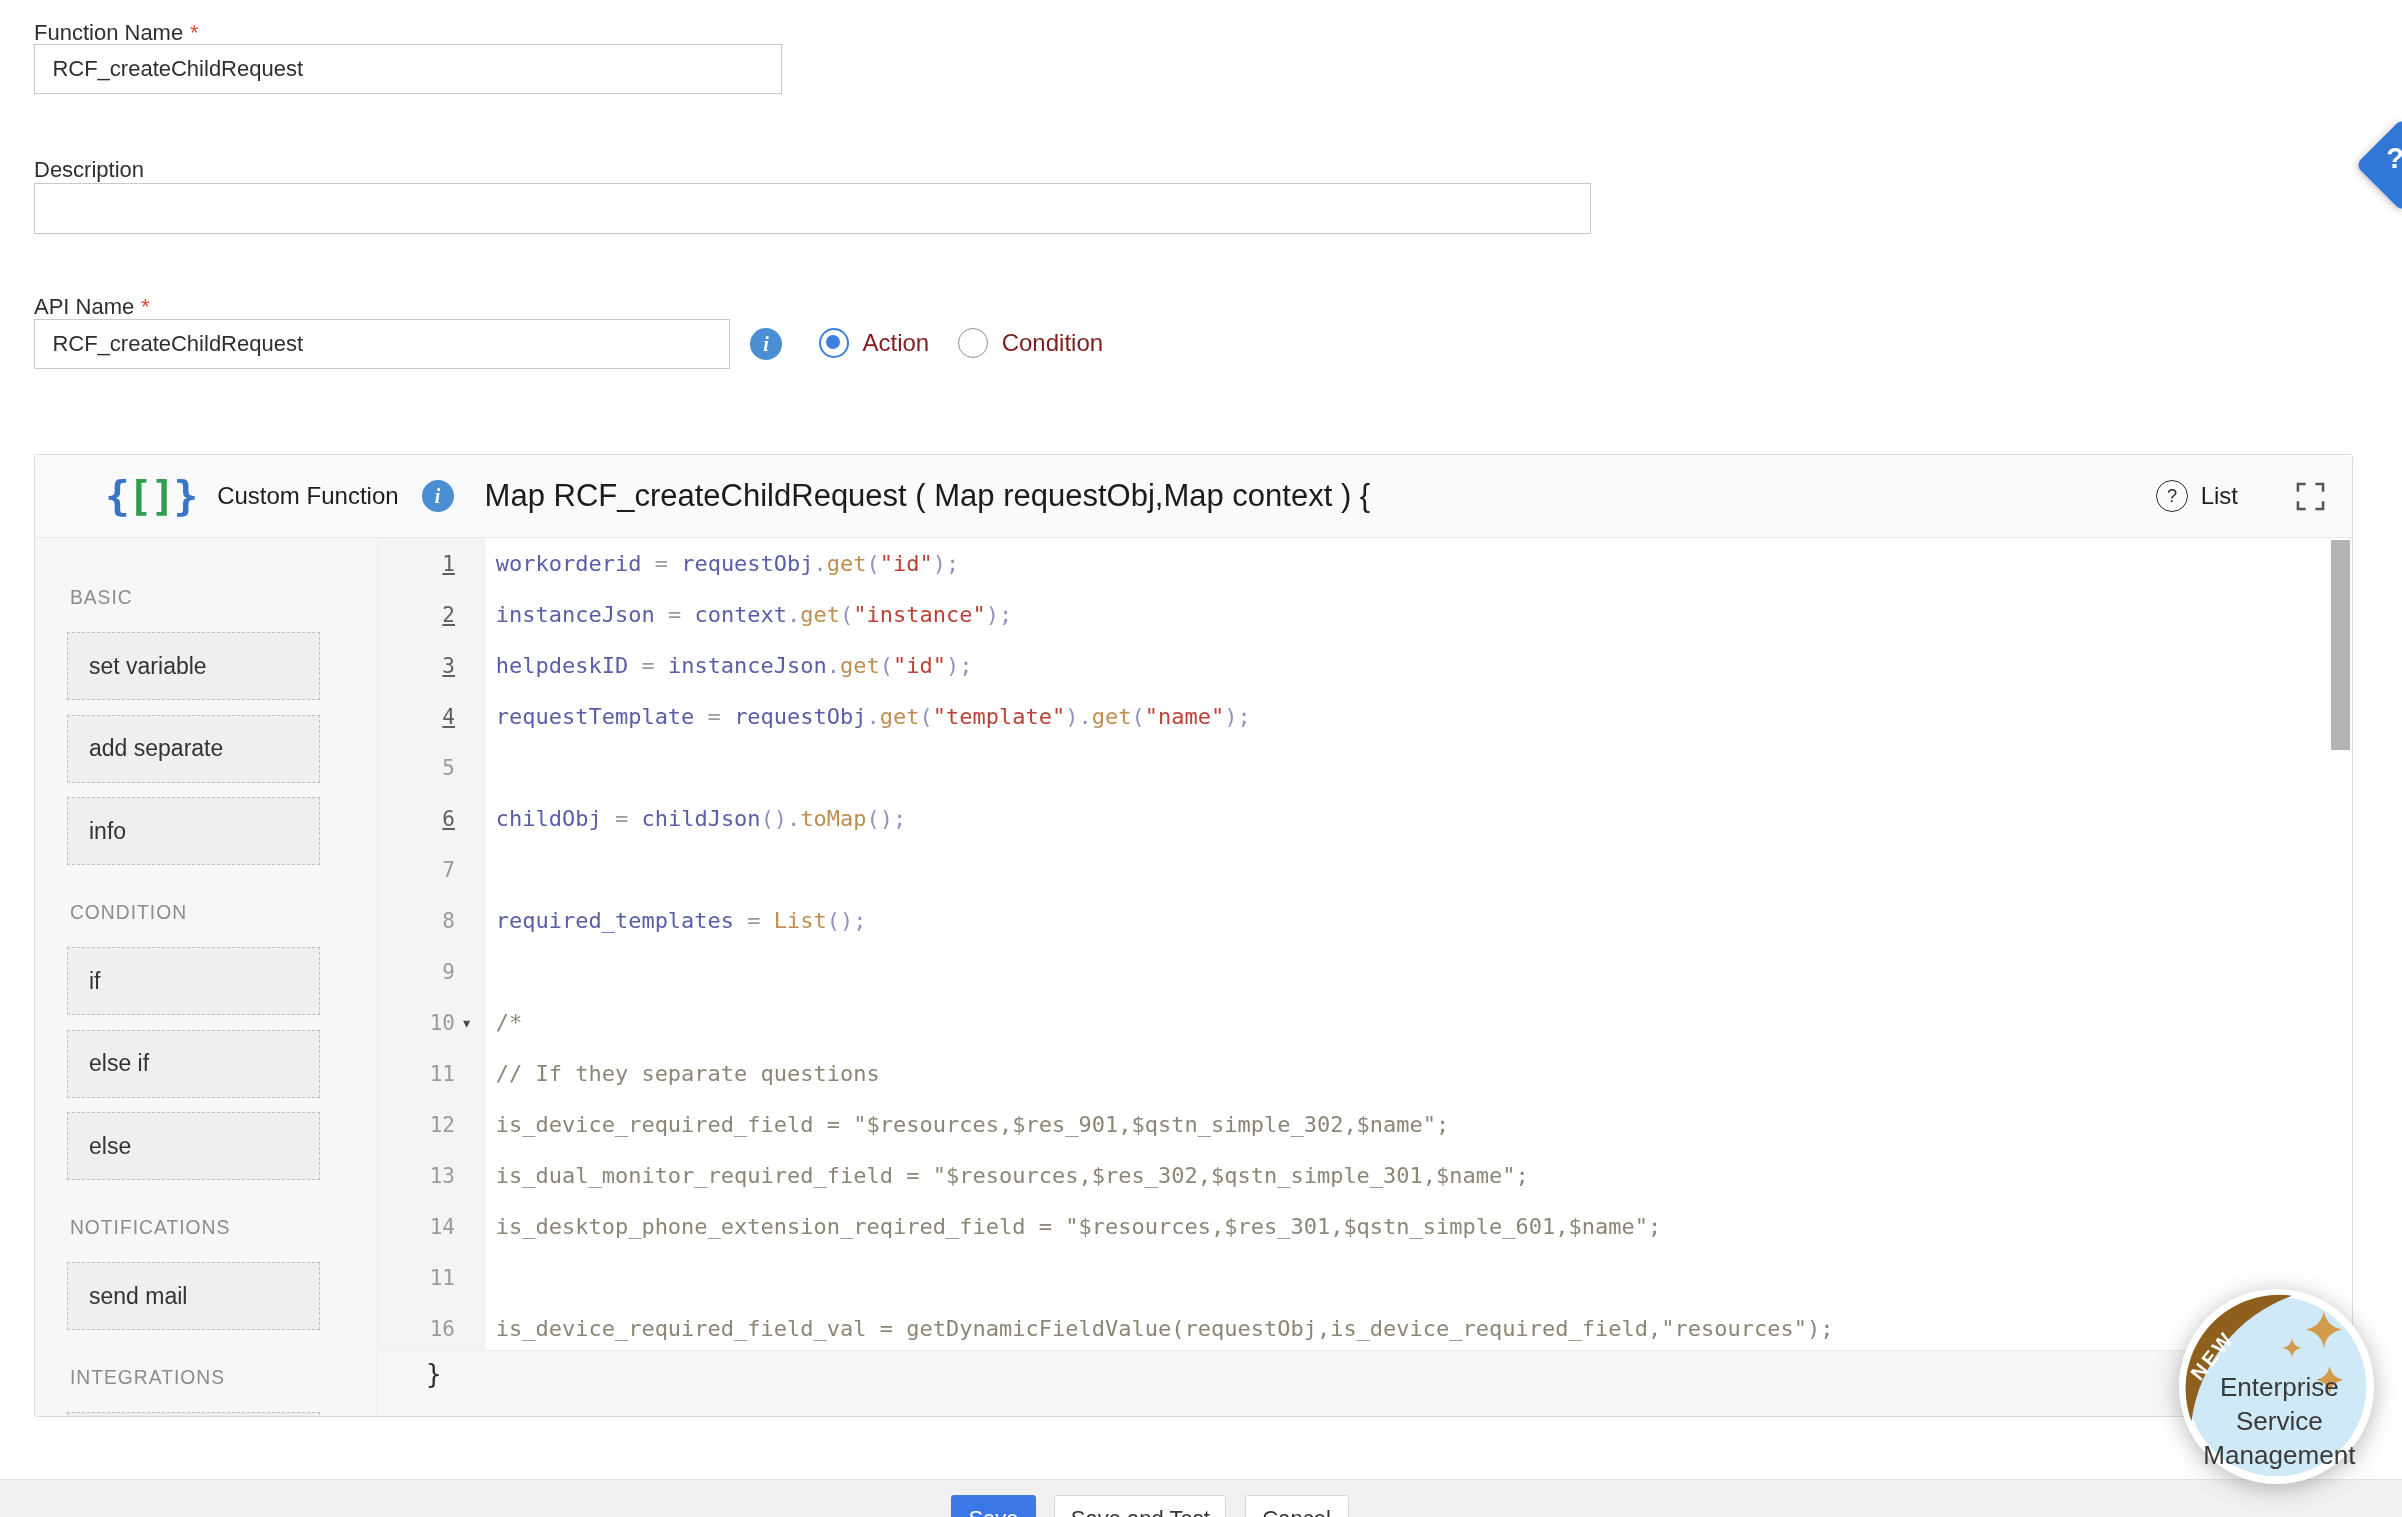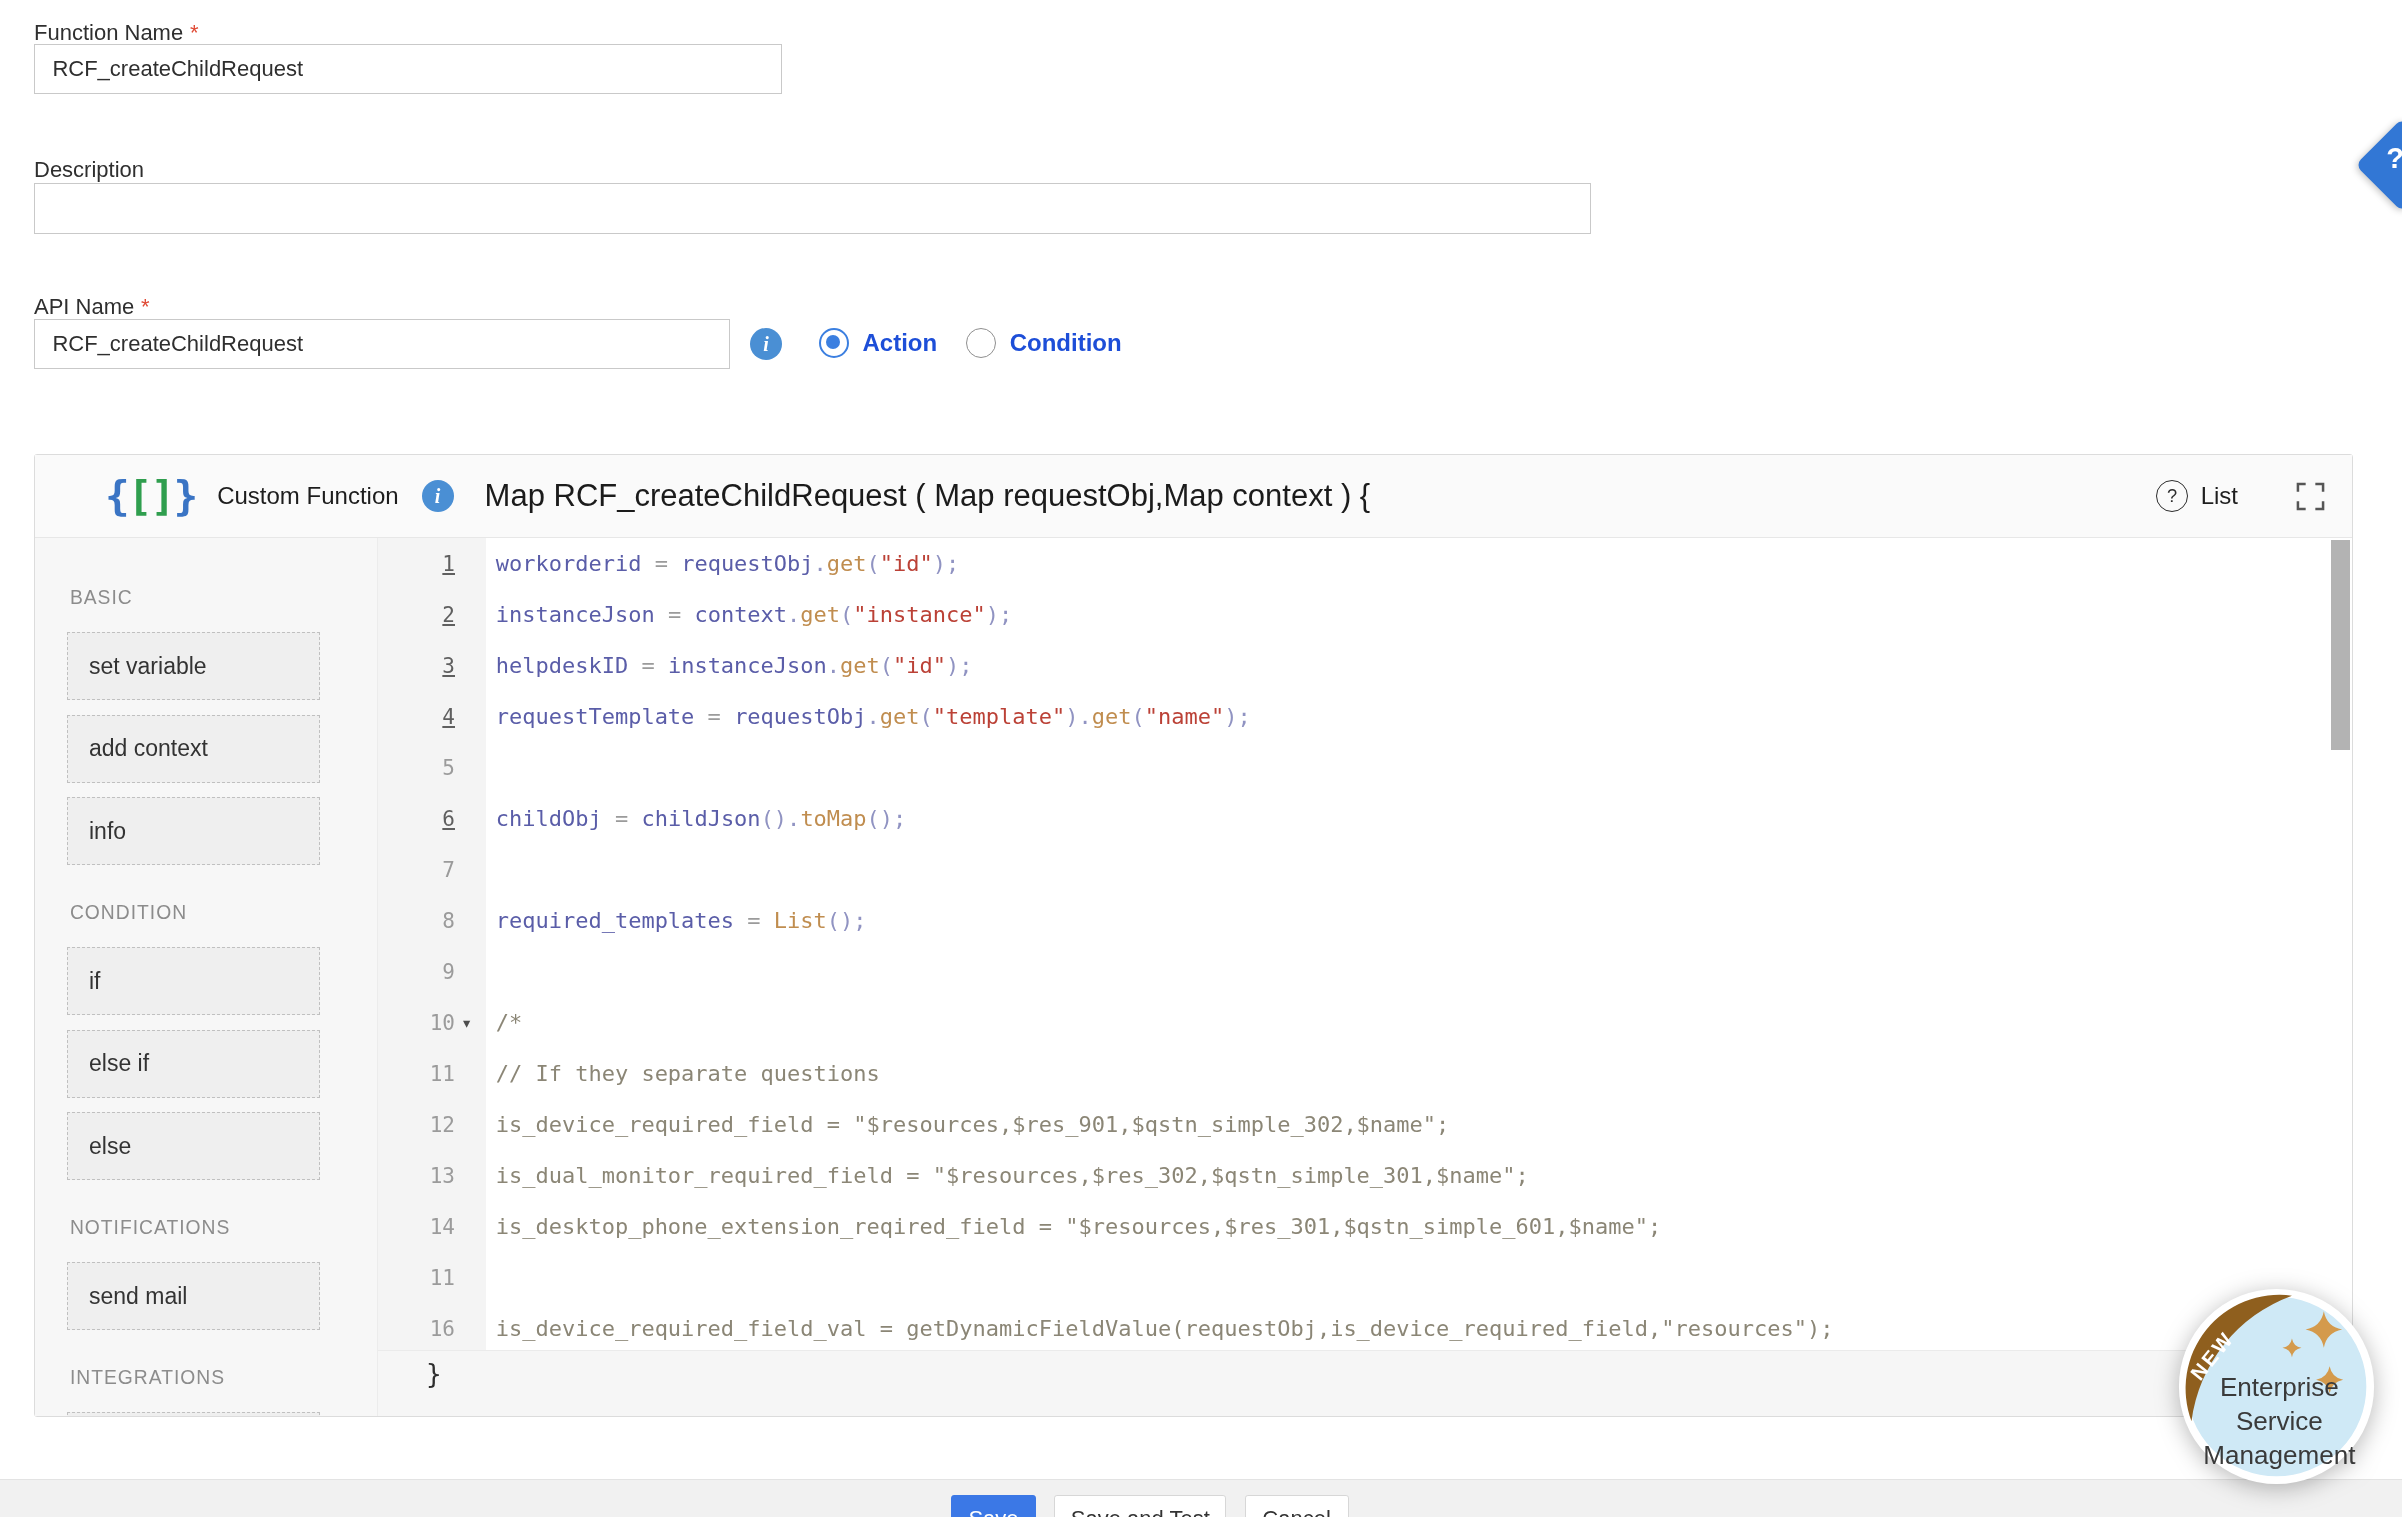--- a/index.html
+++ b/index.html
@@ -31,21 +31,21 @@
     font-family:"Liberation Serif", serif;
   }
   .info-api { left:750px; top:328px; }
 
   .radio-group { position:absolute; left:819px; top:328px; display:flex; align-items:center; gap:17.4px; }
   .radio-item { display:flex; align-items:center; gap:13.5px; }
   .radio-circle { width:30px; height:30px; border-radius:50%; position:relative; }
   .radio-on  { border:2.9px solid #3b7fe0; background:#fff; }
   .radio-on::after { content:""; position:absolute; left:4.8px; top:4.8px; width:14.5px; height:14.5px; border-radius:50%; background:#3b7fe0; }
   .radio-off { border:1.9px solid #8f8f8f; background:#fff; }
-  .radio-label { font-size:24px; color:#1d4ed8;font-weight:bold; }
+  .radio-label { font-size:24px; color:#7f1d1d; }
   .radio-item + .radio-item { margin-left:11.6px; }
 
   
   .panel {
     position:absolute; left:34px; top:454px; width:2319px; height:963px;
     border:1px solid #dcdcdc; border-radius:2.9px; background:#fff;
   }
   .panel-header {
     height:83px; background:#fafafa; border-bottom:1px solid #e7e7e7;
     display:flex; align-items:center; padding:0 27px 0 70px;
@@ -195,21 +195,21 @@
         <span class="help-label">List</span>
       </span>
       <svg class="expand-icon" viewBox="0 0 30 30">
         <path d="M2 10 V2 H10 M20 2 H28 V10 M28 20 V28 H20 M10 28 H2 V20" fill="none" stroke="#555" stroke-width="2.6"></path>
       </svg>
     </div>
     <div class="panel-body">
       <div class="sidebar" id="palette">
           <div class="side-label">BASIC</div>
           <div class="side-btn">set variable</div>
-          <div class="side-btn">add context</div>
+          <div class="side-btn">add separate</div>
           <div class="side-btn">info</div>
           <div class="side-label">CONDITION</div>
           <div class="side-btn">if</div>
           <div class="side-btn">else if</div>
           <div class="side-btn">else</div>
           <div class="side-label">NOTIFICATIONS</div>
           <div class="side-btn">send mail</div>
           <div class="side-label">INTEGRATIONS</div>
           <div class="side-btn">webhook</div>
         </div>

